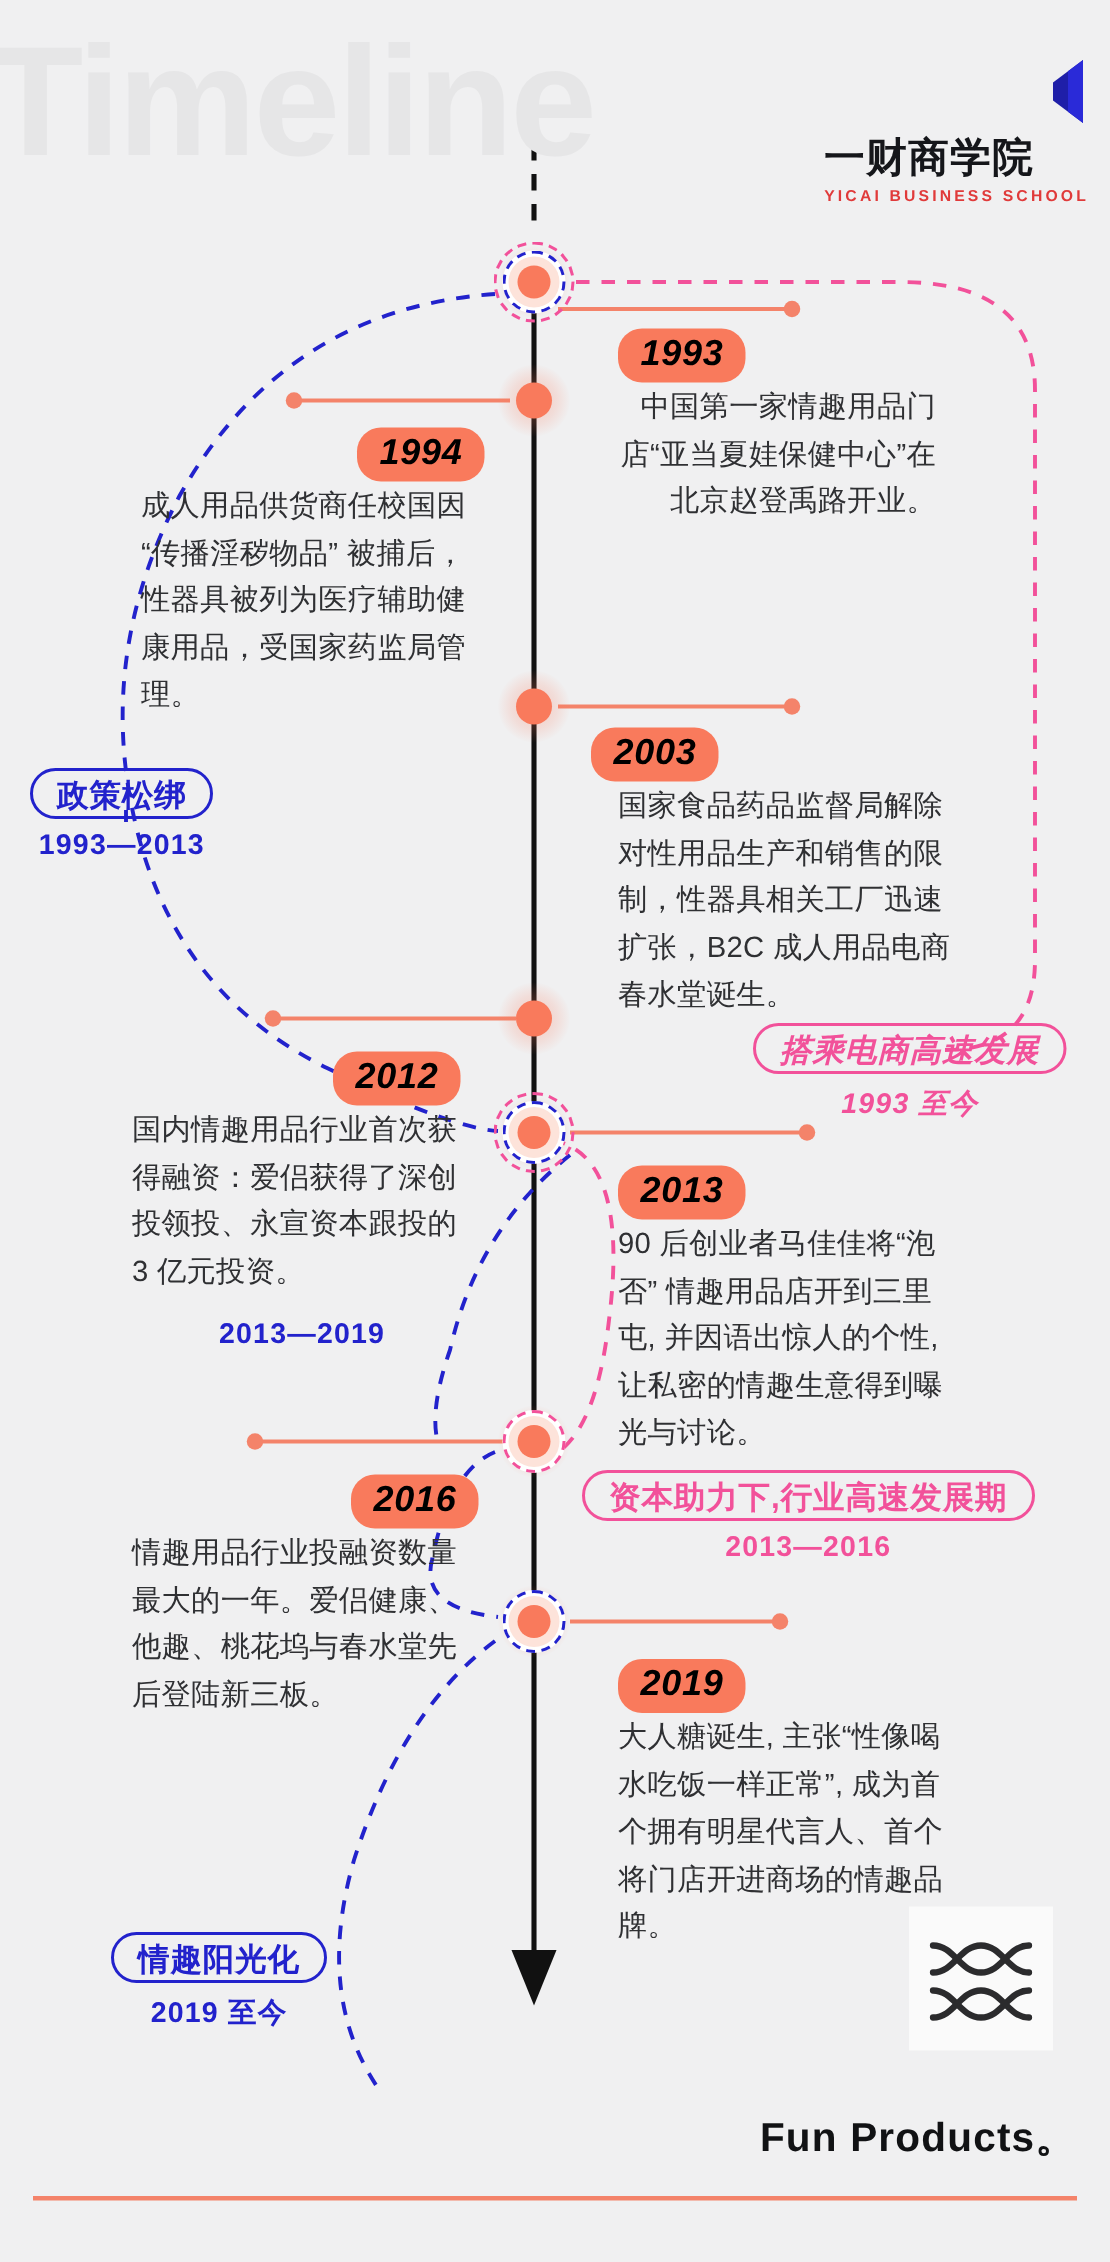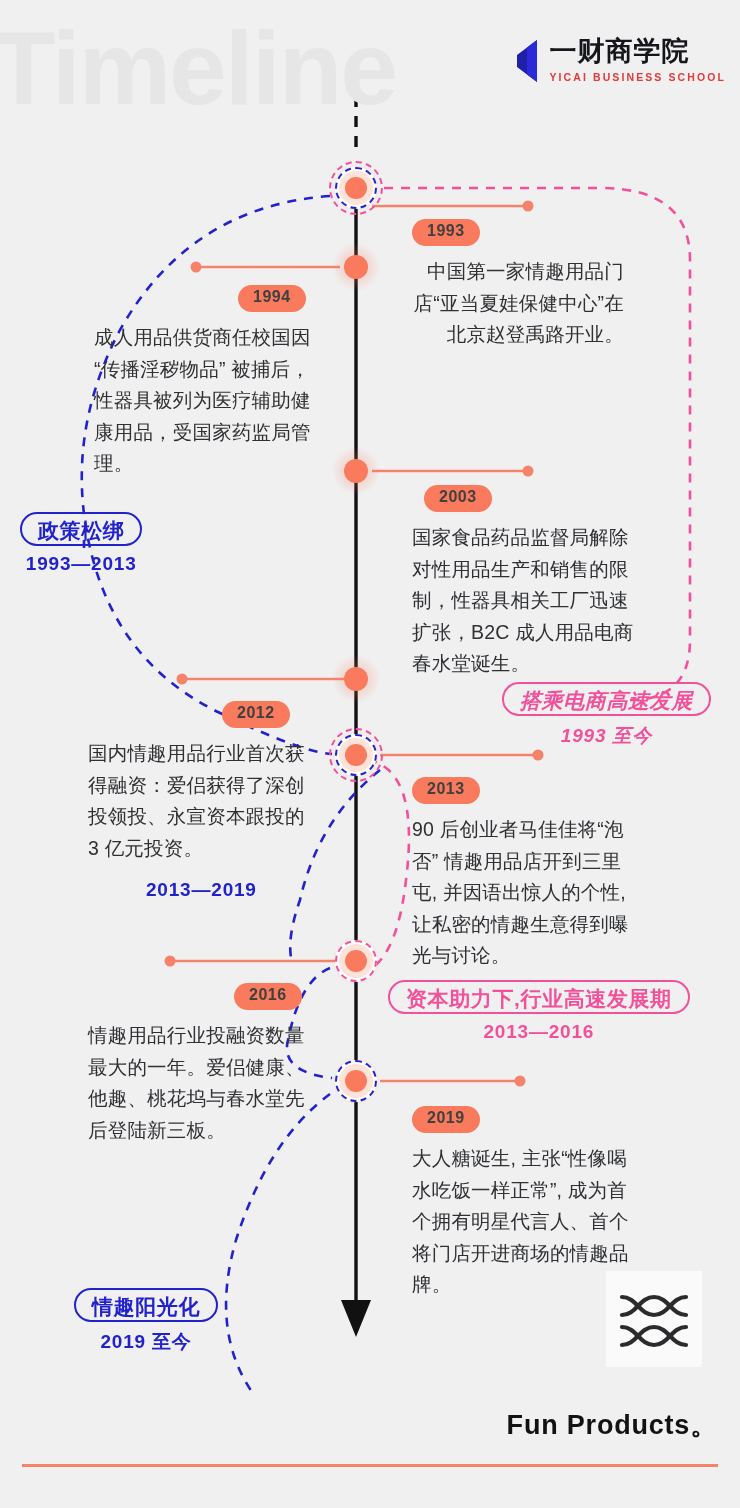--- a/index.html
+++ b/index.html
@@ -35,22 +35,23 @@
     letter-spacing: -2px;
     color: #e6e6e7;
     line-height: 1;
     user-select: none;
   }
   .brand {
     position: absolute;
     right: 14px;
     top: 38px;
     display: flex;
-    align-items: flex-start;
+    align-items: flex-end;
     gap: 8px;
+    flex-direction: column;
   }
   .brand-mark { width: 26px; height: 46px; flex: none; }
   .brand-text { display: flex; flex-direction: column; line-height: 1; }
   .brand-cn {
     font-size: 27px;
     font-weight: 700;
     color: #15161a;
     letter-spacing: 1px;
   }
   .brand-en {
@@ -58,27 +59,28 @@
     font-weight: 700;
     color: #e03a3a;
     letter-spacing: 2.1px;
     margin-top: 7px;
   }
 
   
   .year-pill {
     position: absolute;
     background: #f97a5c;
-    color: #404040;
-    font-size: 16px;
+    color: #000000;
+    font-size: 24px;
     font-weight: 700;
     letter-spacing: 0.5px;
     padding: 3px 15px 5px;
     border-radius: 16px;
     line-height: 1.18;
+    font-style: italic;
   }
 
   
   .entry-text {
     position: absolute;
     color: #2f3033;
     font-size: 19.5px;
     line-height: 1.62;
     letter-spacing: 0.2px;
   }
@@ -297,21 +299,21 @@
     <div class="ring-blue"></div>
     <div class="dot"></div>
   </div>
 
   <div class="year-pill" style="left:412px; top:219px;">1993</div>
   <div class="entry-text" style="left:400px; top:256px; width:224px;text-align:right;">中国第一家情趣用品门店“亚当夏娃保健中心”在北京赵登禹路开业。</div>
 
   <div class="year-pill" style="left:238px; top:285px;">1994</div>
   <div class="entry-text" style="left:94px; top:322px; width:226px;">成人用品供货商任校国因 “传播淫秽物品” 被捕后，性器具被列为医疗辅助健康用品，受国家药监局管理。</div>
 
-  <div class="year-pill" style="left:424px; top:485px;">2003</div>
+  <div class="year-pill" style="left:394px; top:485px;">2003</div>
   <div class="entry-text" style="left:412px; top:522px; width:228px;">国家食品药品监督局解除对性用品生产和销售的限制，性器具相关工厂迅速扩张，B2C 成人用品电商春水堂诞生。</div>
 
   <div class="year-pill" style="left:222px; top:701px;">2012</div>
   <div class="entry-text" style="left:88px; top:738px; width:228px;">国内情趣用品行业首次获得融资：爱侣获得了深创投领投、永宣资本跟投的 3 亿元投资。</div>
 
   <div class="year-pill" style="left:412px; top:777px;">2013</div>
   <div class="entry-text" style="left:412px; top:814px; width:226px;">90 后创业者马佳佳将“泡否” 情趣用品店开到三里屯, 并因语出惊人的个性, 让私密的情趣生意得到曝光与讨论。</div>
 
   <div class="year-pill" style="left:234px; top:983px;">2016</div>
   <div class="entry-text" style="left:88px; top:1020px; width:228px;">情趣用品行业投融资数量最大的一年。爱侣健康、他趣、桃花坞与春水堂先后登陆新三板。</div>

